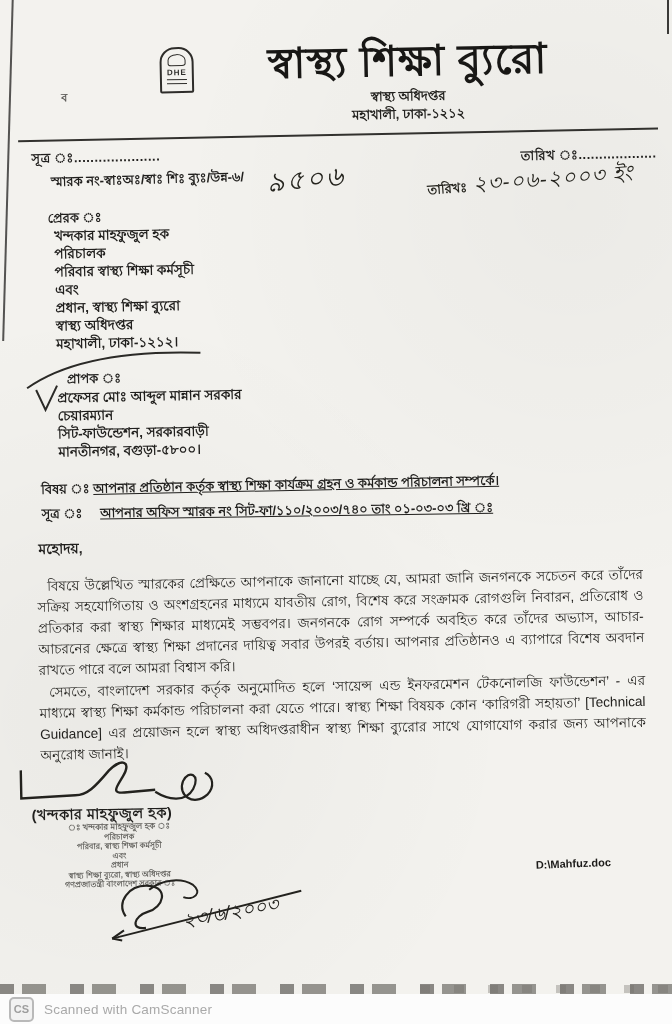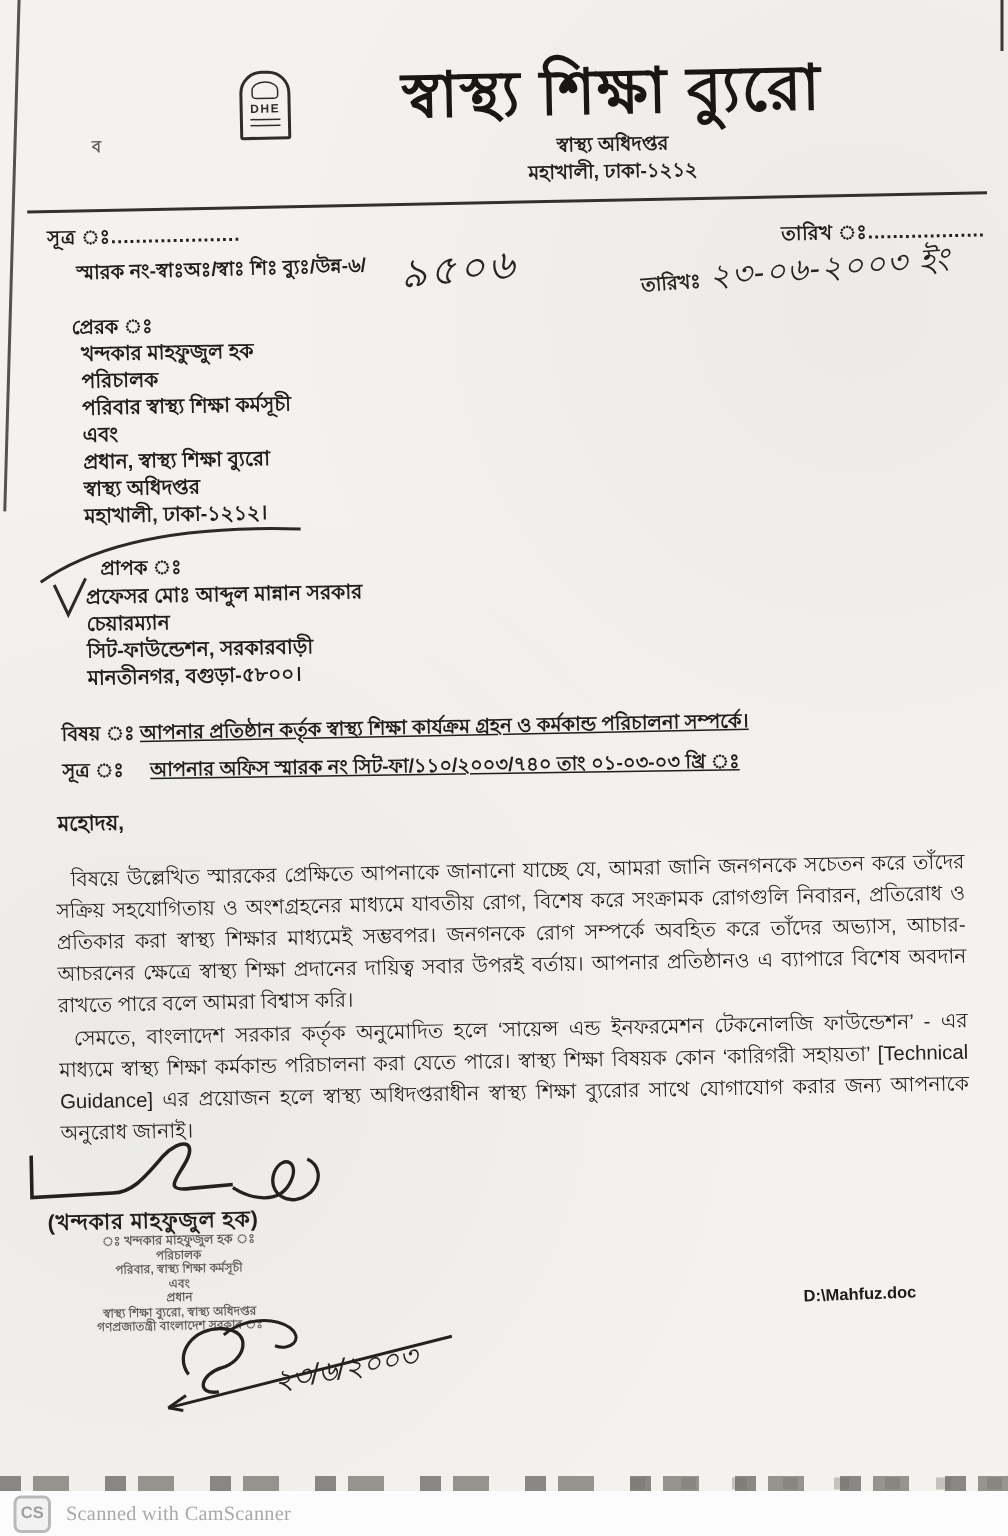--- a/index.html
+++ b/index.html
@@ -65,21 +65,21 @@
   .printed-name{position:absolute;left:24px;top:798px;font-size:14.5px;font-weight:800;letter-spacing:.5px;}
   .stamp{position:absolute;left:26px;top:818px;width:170px;text-align:center;font-size:8px;line-height:9.5px;font-weight:700;color:#3f3e3a;opacity:.8;}
   .stamp .s0{font-size:8.5px;}
   .filepath{position:absolute;left:527px;top:862px;font-size:11px;font-weight:700;color:#1c1b19;transform:rotate(-1deg);}
   .sig-bottom{position:absolute;left:96px;top:868px;}
 
   
   .footer{position:absolute;left:0;top:994px;width:100%;height:30px;background:#fcfcfc;display:flex;align-items:center;}
   .cs-badge{display:inline-flex;align-items:center;justify-content:center;width:21px;height:21px;margin-left:9px;
     border:2px solid #b9b9b9;border-radius:5px;font-size:11px;font-weight:700;color:#9e9e9e;background:#f2f2f2;}
-  .footer-text{margin-left:10px;font-size:13.5px;color:#a9a9a9;letter-spacing:.2px;font-family:Liberation Serif, serif;}
+  .footer-text{margin-left:10px;font-size:13.5px;color:#a9a9a9;letter-spacing:.2px;}
 
   .mark-small{position:absolute;left:68px;top:84px;font-size:11px;font-weight:700;color:#3a3935;opacity:.8;}
 </style>
 </head>
 <body>
 
 <div class="scan">
 
   <div class="edge-left"></div>
   <div class="edge-right-top"></div>

